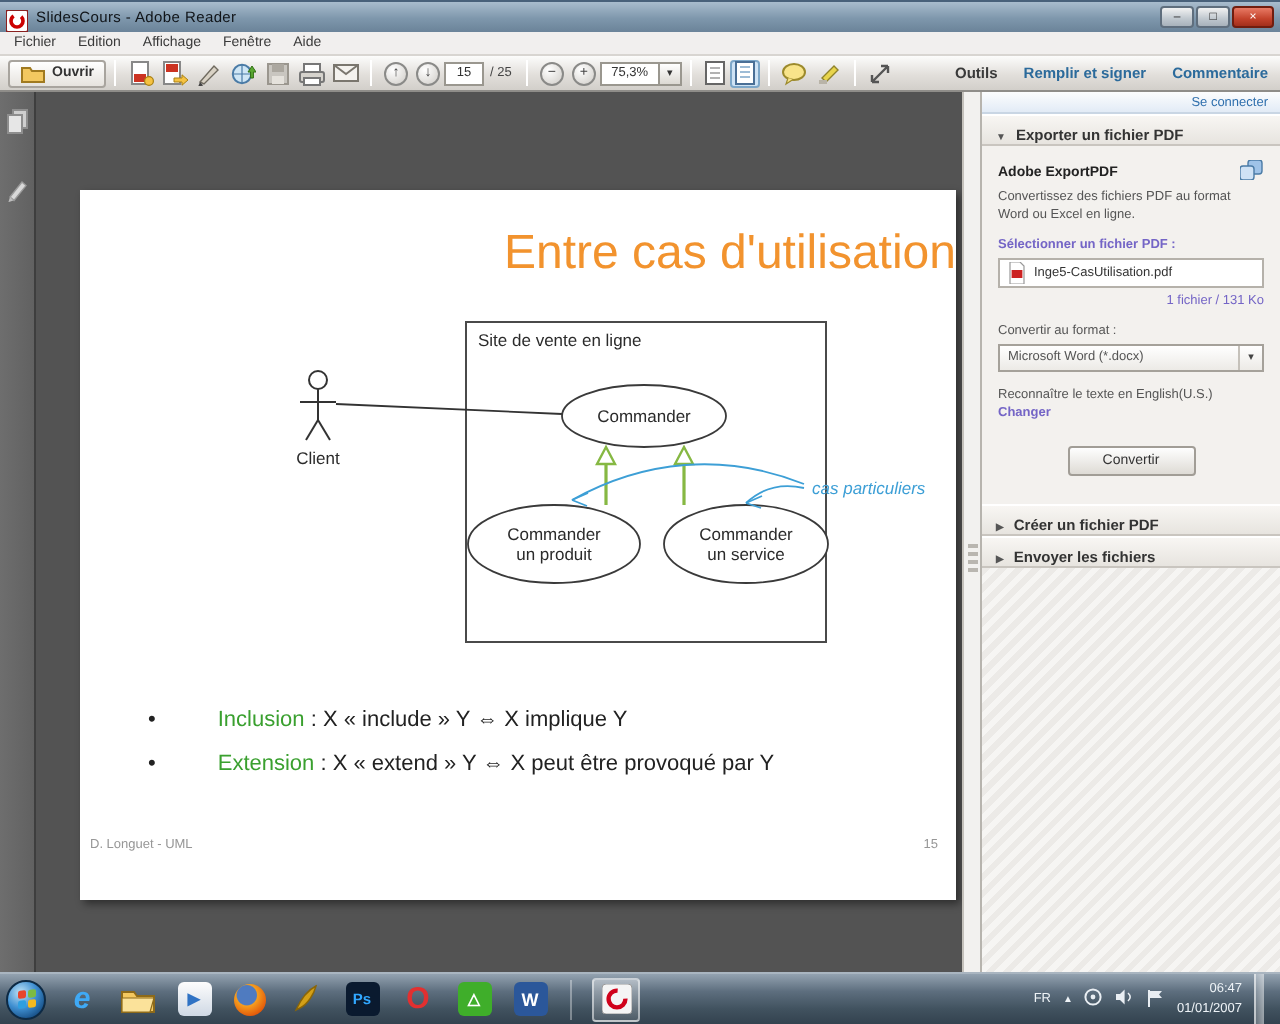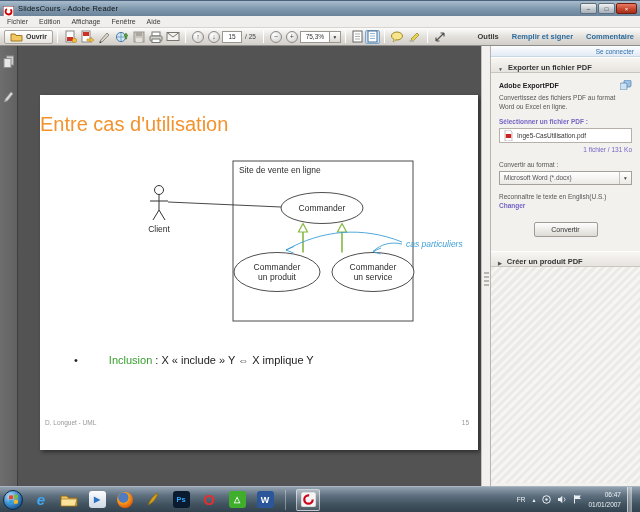--- a/index.html
+++ b/index.html
@@ -54,22 +54,22 @@
     display:flex; flex-direction:column; align-items:center; padding-top:8px; gap:16px; }
   .docpane { position:absolute; left:18px; top:46px; width:463px; height:440px; background:#535353; }
   .vscroll { position:absolute; left:481px; top:46px; width:9px; height:440px;
     background:#f2f1ef; border-left:1px solid #c4c1bb; }
   .vgrip { position:absolute; left:2px; top:226px; width:5px; height:14px;
     background:repeating-linear-gradient(#b9b6b0 0 2px, #f2f1ef 2px 4px); }
 
   
   .slide { position:absolute; left:40px; top:95px; width:438px; height:355px; background:#fff;
     box-shadow:2px 2px 4px rgba(0,0,0,.45); color:#2b2b2b; }
-  .slide-title { position:absolute; top:18px; left:0; width:100%; text-align:left;
-    font-size:20px; color:#f2932e; }
+  .slide-title { position:absolute; top:18px; left:0; width:100%; text-align:right;
+    font-size:24px; color:#f2932e; }
   .diagram { position:absolute; left:70px; top:63px; }
   .rel-head { position:absolute; left:13px; top:234px; font-size:11px; color:#f2932e; }
   .bullets { position:absolute; left:34px; top:254px; font-size:11px; }
   .bullets .row { height:22px; line-height:22px; white-space:pre; }
   .bullets .dot { margin-right:7px; color:#222; }
   .kw { color:#3aa02f;padding-left:24px; }
   .rest { color:#222;margin-top:44px; }
   .slide-footer { position:absolute; left:0; top:324px; width:100%; display:flex;
     justify-content:space-between; padding:0 9px 0 5px; font-size:6.5px; color:#979797; }
 
@@ -314,20 +314,21 @@
         <path d="M292,84 C252,68 212,72 176,92"></path>
         <path d="M176,92 l8,-3.5 M176,92 l7.5,3"></path>
         <path d="M292,86 C281,83.5 271,86 263,93.5"></path>
         <path d="M263,93.5 l8,-3.5 M263,93.5 l7.5,2.5"></path>
       </g>
       <text x="296" y="89" font-size="8.5" font-style="italic" fill="#3d9fd6">cas particuliers</text>
     </svg>
 
     <div class="bullets">
       <div class="row"><span class="dot">•</span><span class="kw">Inclusion</span><span class="rest"> : X « include » Y ⇔ X implique Y</span><span class="rest"></span><span class="kw"></span><span class="rest"></span></div>
+      <div class="row"><span class="dot">•</span><span class="kw">Extension</span><span class="rest"> : X « extend » Y ⇔ X peut être provoqué par Y</span><span class="rest"></span><span class="kw"></span><span class="rest"></span></div>
     </div>
     <div class="slide-footer">
       <span>D. Longuet - UML</span>
       <span>15</span>
     </div>
   </div>
 
   <div class="vscroll">
       <span class="vgrip"></span>
     </div>
@@ -365,21 +366,25 @@
         <span>Reconnaître le texte en English(U.S.)</span><br>
         <span class="link purple">Changer</span>
       </div>
       <div class="convert-wrap">
         <span class="convert-btn">Convertir</span>
       </div>
     </div>
     <div class="collapsed-secs">
       <div class="sec-head">
         <span class="tri">▶</span>
-        <span>Créer un produit PDF</span>
+        <span>Créer un fichier PDF</span>
+      </div>
+      <div class="sec-head">
+        <span class="tri">▶</span>
+        <span>Envoyer les fichiers</span>
       </div>
       <div class="stripes"></div>
     </div>
   </div>
 
   <div class="taskbar">
     <span class="orb">
       <span class="flag">
         <i style="background:#e8452c"></i>
           <i style="background:#7cbb42"></i>

